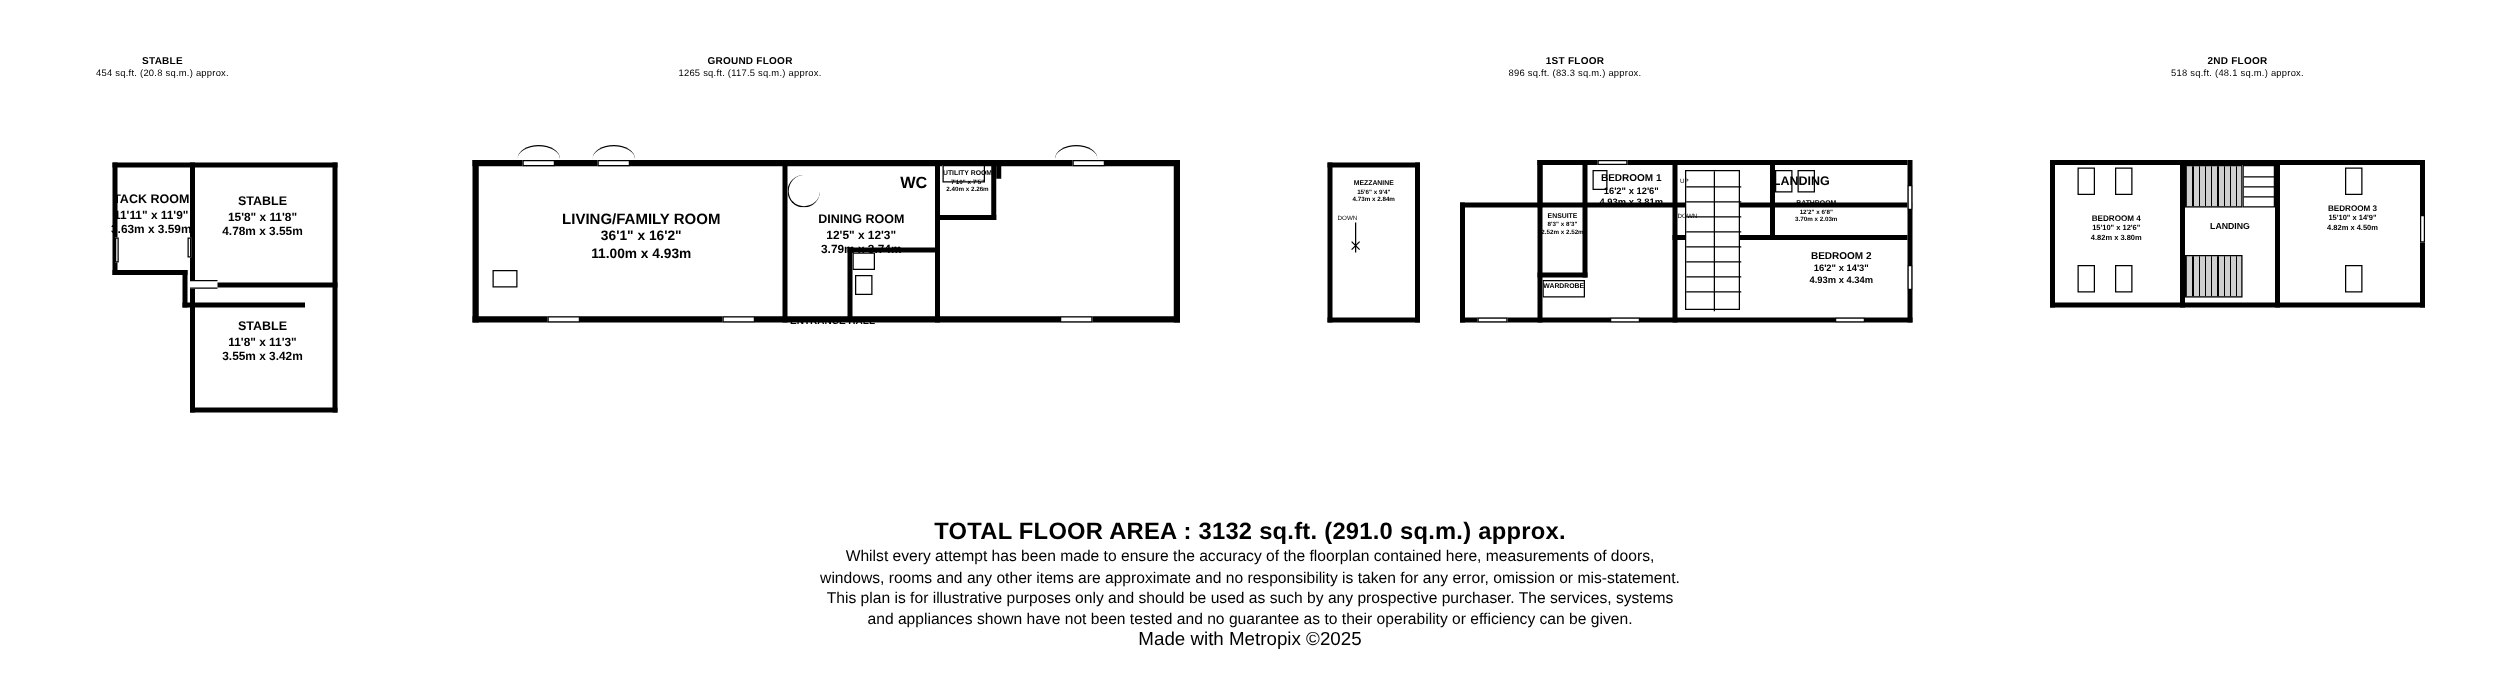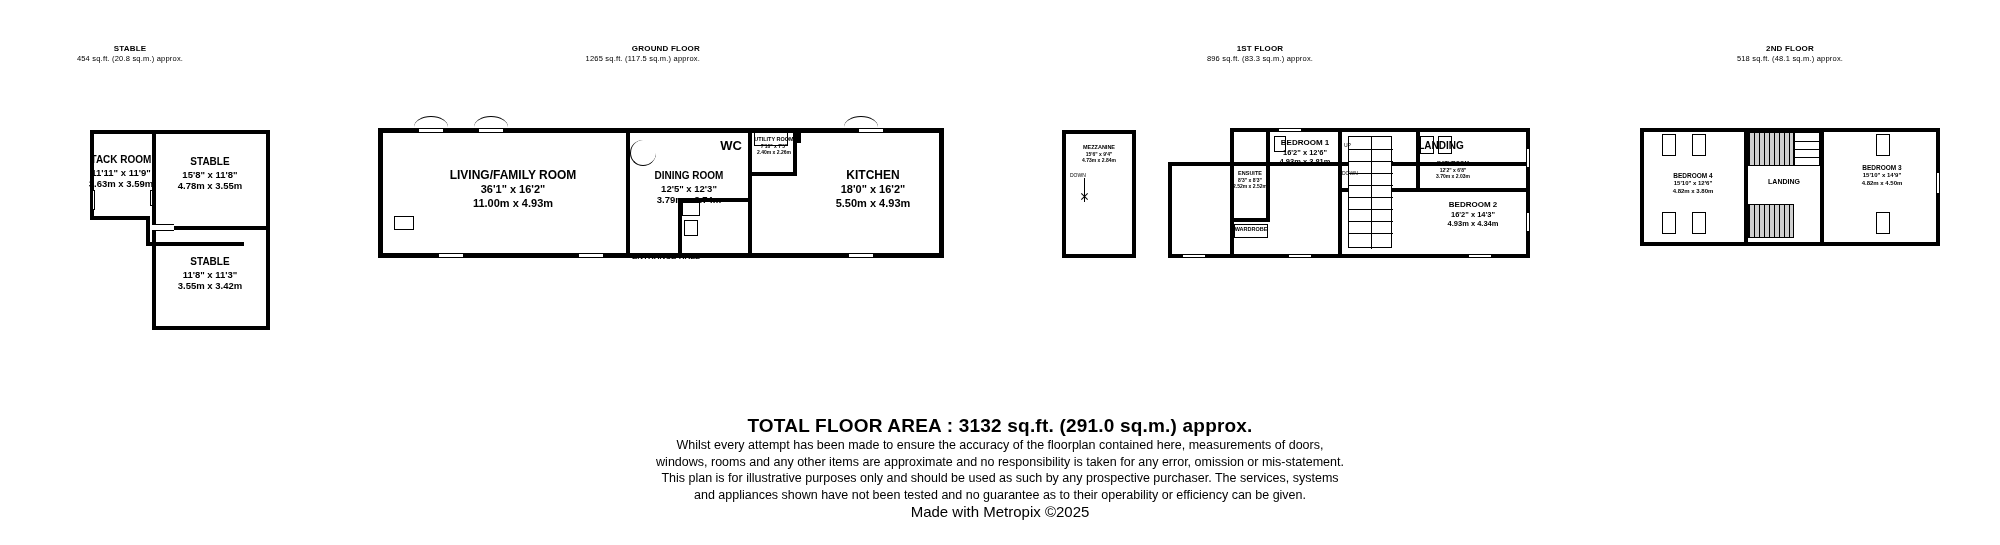--- a/index.html
+++ b/index.html
@@ -161,21 +161,21 @@
       <span class="d1">15'8"  x 11'8"</span>
       <span class="d2">4.78m  x 3.55m</span>
     </div>
     <div class="room-label sz-md" style="left:56px; top:126px; width:128px;">
       <span class="nm">STABLE</span>
       <span class="d1">11'8"  x 11'3"</span>
       <span class="d2">3.55m  x 3.42m</span>
     </div>
   </div>
 
-  <div class="block-title" style="left:500px; top:44px; width:200px;text-align:right;">
+  <div class="block-title" style="left:500px; top:44px; width:200px;">
     <span>GROUND FLOOR</span><br>
     <span class="block-sub">1265 sq.ft. (117.5 sq.m.) approx.</span>
   </div>
 
   <div class="block" style="left:378px; top:128px; width:566px; height:130px;">
 
     <div class="wall" style="left:0px; top:0px; width:566px; height:5px;"></div>
     <div class="wall" style="left:0px; top:0px; width:5px; height:130px;"></div>
     <div class="wall" style="left:0px; top:125px; width:566px; height:5px;"></div>
     <div class="wall" style="left:561px; top:0px; width:5px; height:130px;"></div>
@@ -208,25 +208,20 @@
 
     <div class="room-label sz-lg" style="left:40px; top:40px; width:190px;">
       <span class="nm">LIVING/FAMILY ROOM</span>
       <span class="d1">36'1"  x 16'2"</span>
       <span class="d2">11.00m  x 4.93m</span>
     </div>
     <div class="room-label sz-md" style="left:248px; top:42px; width:126px;">
       <span class="nm">DINING ROOM</span>
       <span class="d1">12'5"  x 12'3"</span>
       <span class="d2">3.79m  x 3.74m</span>
-    </div>
-    <div class="room-label sz-lg" style="left:425px; top:40px; width:140px;">
-      <span class="nm">KITCHEN</span>
-      <span class="d1">18'0"  x 16'2"</span>
-      <span class="d2">5.50m  x 4.93m</span>
     </div>
     <div class="room-label sz-xxs" style="left:368px; top:8px; width:56px;">
       <span class="nm">UTILITY ROOM</span>
       <span class="d1">7'10"  x 7'5"</span>
       <span class="d2">2.40m  x 2.26m</span>
     </div>
     <div class="plain-label" style="left:336px; top:10px; width:34px; font-size:13px;">WC</div>
     <div class="plain-label" style="left:228px; top:124px; width:120px; font-size:8px;">ENTRANCE HALL</div>
   </div>
 

